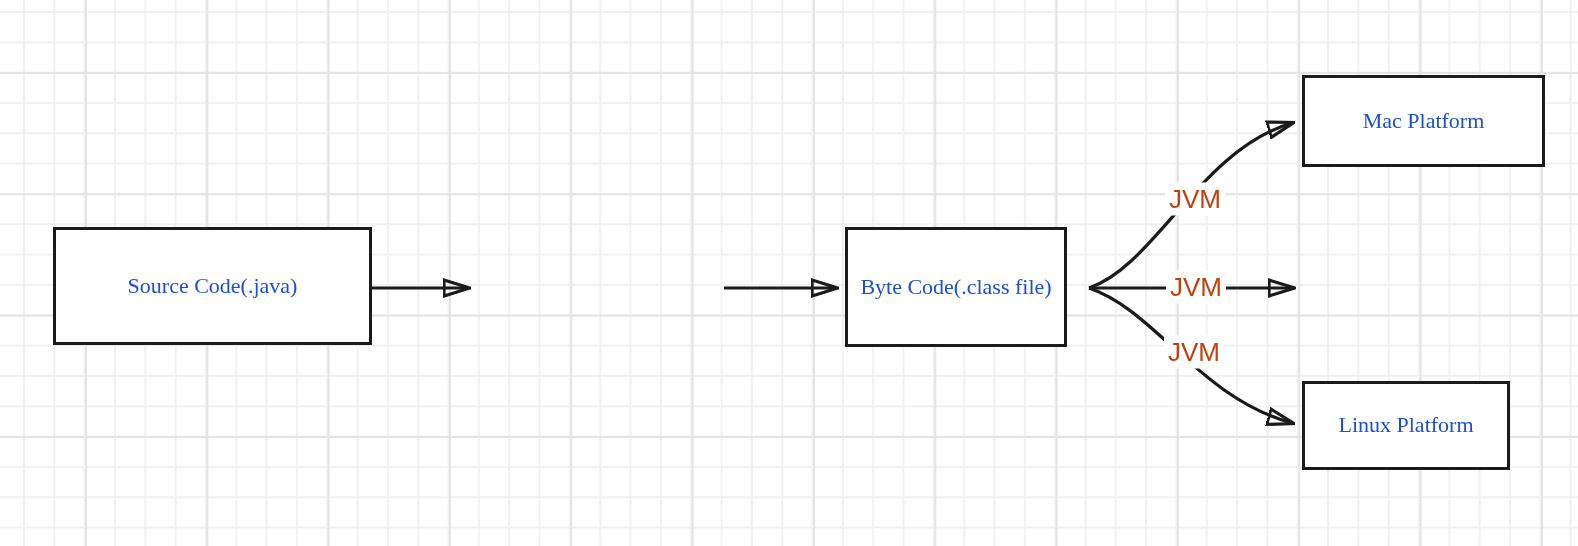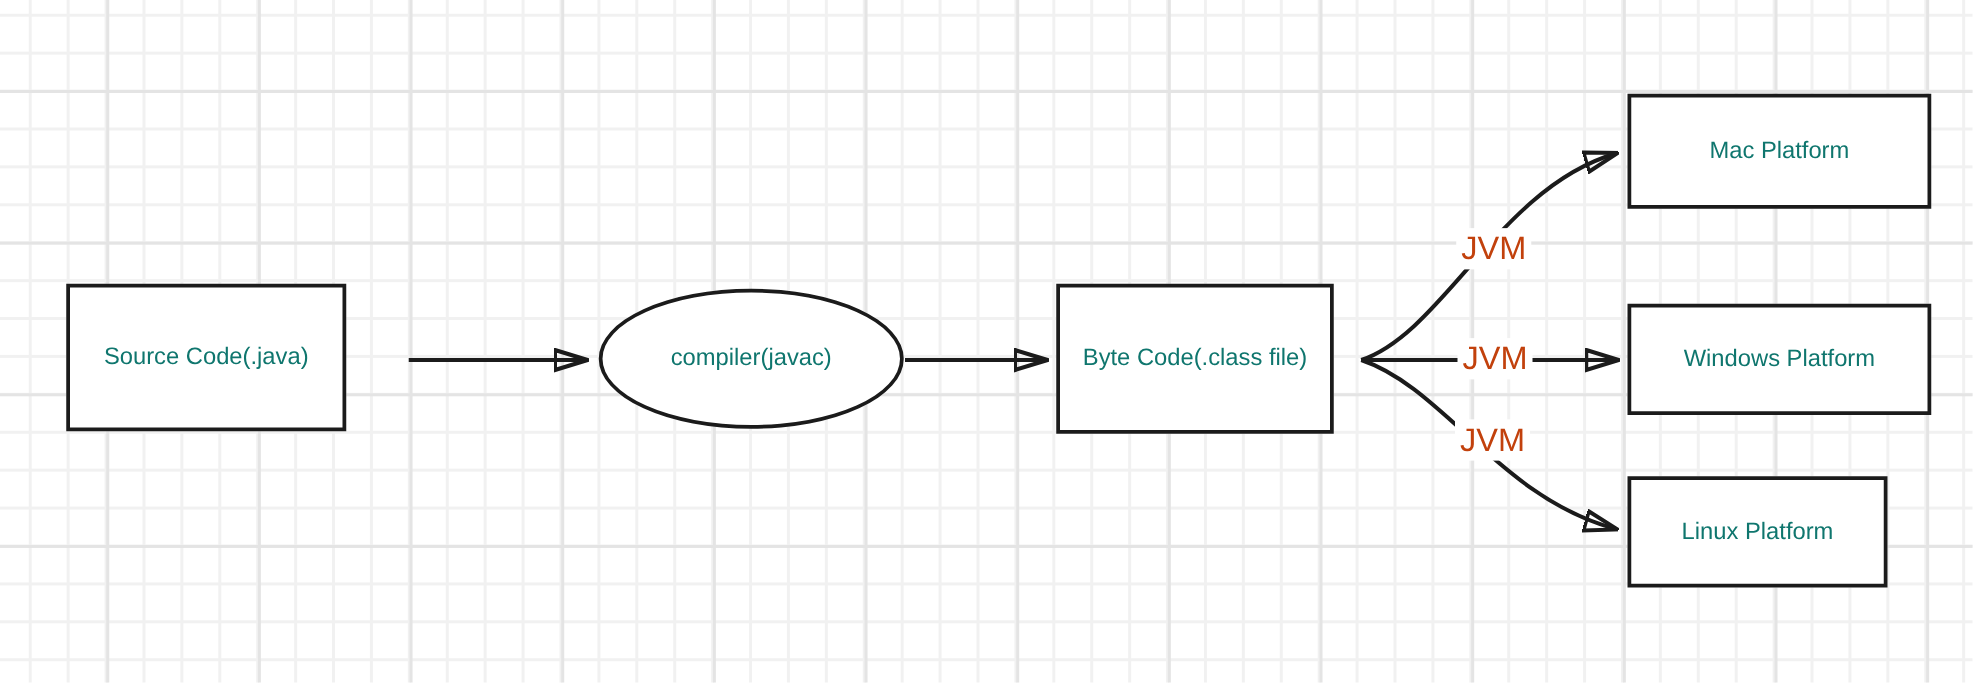--- a/index.html
+++ b/index.html
@@ -44,26 +44,27 @@
   }
   .node {
     position: absolute;
     box-sizing: border-box;
     background: #ffffff;
     border: 3.5px solid #1b1b1b;
     display: flex;
     align-items: center;
     justify-content: center;
     text-align: center;
-    font-size: 19px;
+    font-size: 22px;
     line-height: 1.22;
-    color: #0f766e;
+    color: #1d4ed8;
     padding: 0 8px;
+    font-family: Liberation Serif, serif;
   }
-  .node.rect-source   { left: 53px;   top: 227px; width: 224px; height: 118px; text-align: right; }
+  .node.rect-source   { left: 53px;   top: 227px; width: 319px; height: 118px; text-align: right; }
   .node.ellipse       { left: 479px;  top: 231px; width: 244px; height: 112px; border-radius: 50%; }
   .node.rect-byte     { left: 845px;  top: 227px; width: 222px; height: 120px; }
   .node.rect-mac      { left: 1302px; top: 75px;  width: 243px; height: 92px; }
   .node.rect-windows  { left: 1302px; top: 243px; width: 243px; height: 89px; }
   .node.rect-linux    { left: 1302px; top: 381px; width: 208px; height: 89px; }
   .edge-label {
     position: absolute;
     transform: translate(-50%, -50%);
     background: #ffffff;
     padding: 1px 4px;
@@ -90,35 +91,29 @@
     <path d="M 724 288 L 836 288" marker-end="url(#arrowhead)"></path>
     <path d="M 1089 288 C 1155 266, 1200 150, 1292 123" marker-end="url(#arrowhead)"></path>
     <path d="M 1089 288 L 1293 288" marker-end="url(#arrowhead)"></path>
     <path d="M 1089 288 C 1155 310, 1200 398, 1292 423" marker-end="url(#arrowhead)"></path>
   </svg>
 
   <div class="node rect-source">
     <span>Source Code(.java)</span>
   </div>
 
-  <div class="node ellipse">
-    <span>compiler(javac)</span>
-  </div>
 
   <div class="node rect-byte">
     <span>Byte Code(.class file)</span>
   </div>
 
   <div class="node rect-mac">
     <span>Mac Platform</span>
   </div>
 
-  <div class="node rect-windows">
-    <span>Windows Platform</span>
-  </div>
 
   <div class="node rect-linux">
     <span>Linux Platform</span>
   </div>
 
   <div class="edge-label jvm-mac">JVM</div>
   <div class="edge-label jvm-windows">JVM</div>
   <div class="edge-label jvm-linux">JVM</div>
 
 </div>

